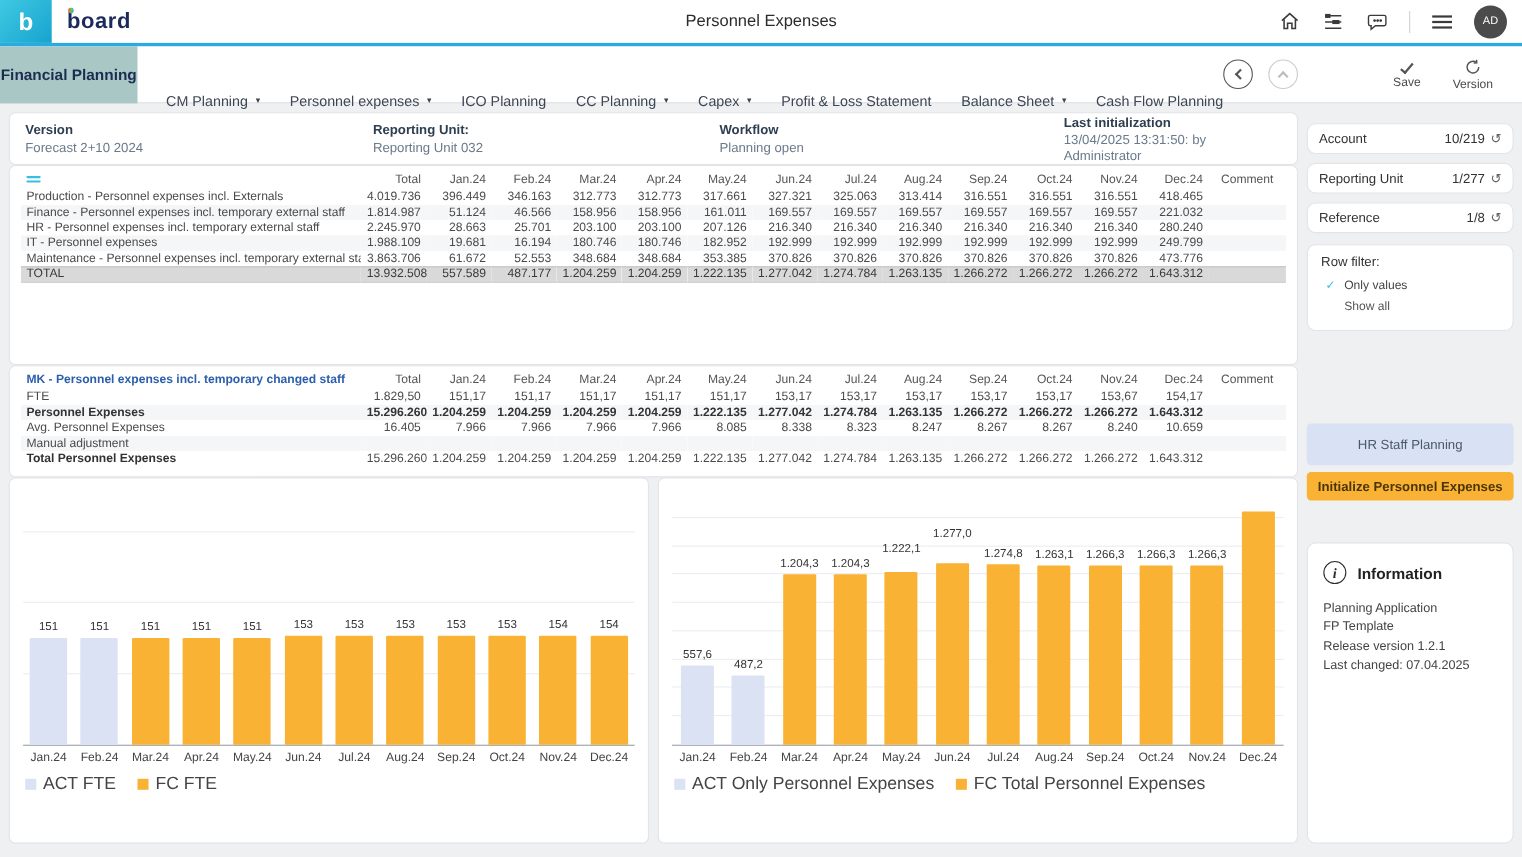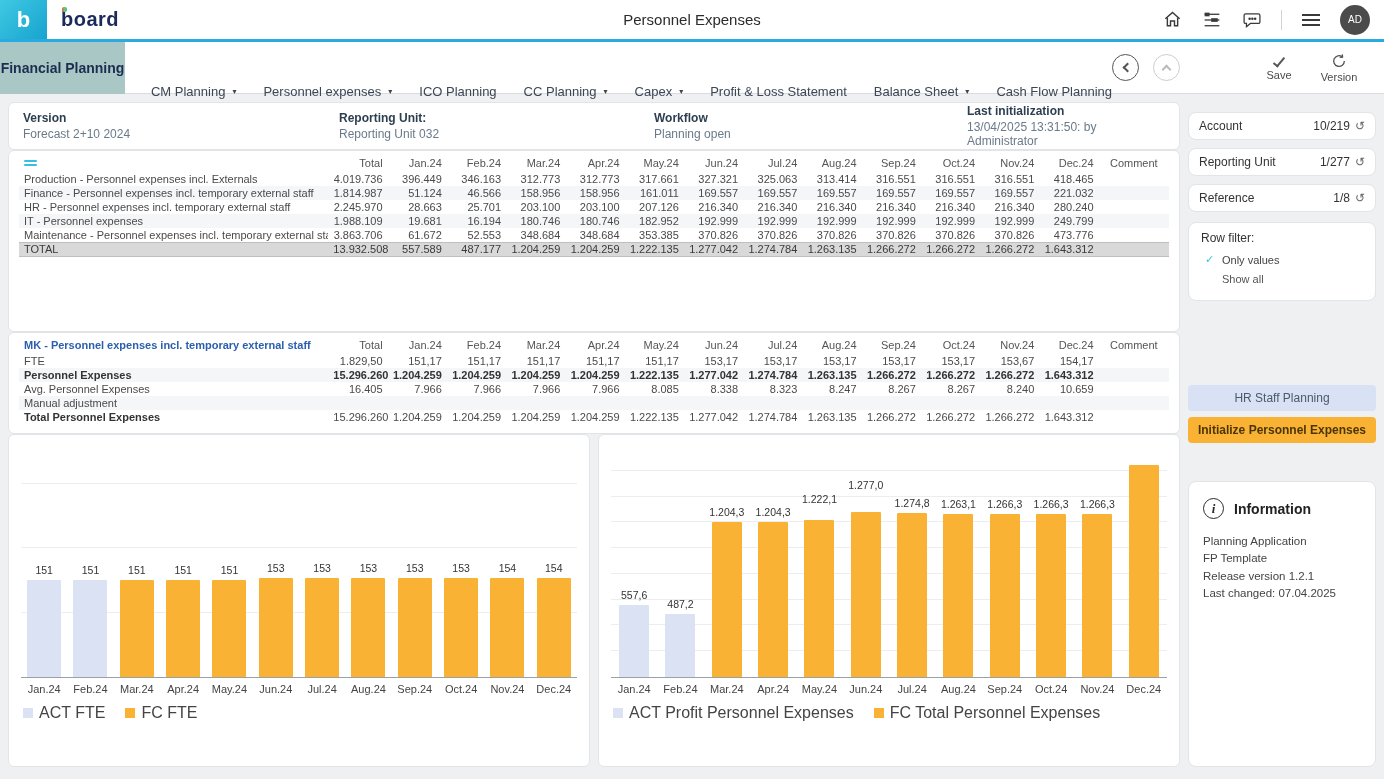--- a/index.html
+++ b/index.html
@@ -84,21 +84,21 @@
   .sel-card:first-child { margin-top:10px; }
   .sel-card .lab { font-size:12px; color:#333; }
   .sel-card .cnt { margin-left:auto; font-size:12px; color:#333; display:flex; align-items:center; gap:5px; }
   .reset-ico { font-size:12px; color:#666; cursor:pointer; line-height:1; }
   .rowfilter-card { padding:8px 12px; margin-top:2px; border-radius:8px; }
   .rowfilter-card .title { font-size:12px; color:#333; margin-bottom:8px; }
   .rf-opt { display:flex; align-items:center; gap:7px; font-size:11px; color:#444; margin-bottom:7px; cursor:pointer; padding-left:4px; }
   .rf-check { color:#35bfe0; font-size:11px; width:10px; }
   .rf-opt.unchecked { padding-left:21px; color:#555; }
   .side-btn { border:none; border-radius:4px; width:100%; font-size:12px; cursor:pointer; font-family:"Liberation Sans",sans-serif; }
-  .btn-hr { margin-top:84px; height:26px; background:#d9e1f5; color:#4a5a6a; }
+  .btn-hr { margin-top:84px; height:38px; background:#d9e1f5; color:#4a5a6a; }
   .btn-init { margin-top:6px; height:26px; background:#f9b233; color:#4a3508; font-weight:bold; }
   .info-panel { margin-top:38px; flex:1; padding:16px 14px; border-radius:8px; }
   .info-head { display:flex; align-items:center; gap:10px; margin-bottom:14px; }
   .i-circle { width:21px; height:21px; border:1.6px solid #2b2b2b; border-radius:50%; display:flex; align-items:center; justify-content:center; font-family:"Liberation Serif",serif; font-style:italic; font-weight:bold; font-size:13px; color:#2b2b2b; }
   .info-head .t { font-size:14px; font-weight:bold; color:#222; }
   .info-line { font-size:11.5px; color:#444; line-height:1.5; }
 </style>
 </head>
 <body>
 
@@ -379,21 +379,21 @@
             <col style="width: 59px;">
             <col style="width: 59px;">
             <col style="width: 59px;">
             <col style="width: 59px;">
             <col style="width: 59px;">
             <col style="width: 59px;">
             <col style="width: 70px;">
           </colgroup>
           <thead>
             <tr>
-              <th class="lbl t2title">MK - Personnel expenses incl. temporary external staff</th>
+              <th class="lbl t2title">MK - Personnel expenses incl. temporary changed staff</th>
               <th>Total</th>
               <th>Jan.24</th>
               <th>Feb.24</th>
               <th>Mar.24</th>
               <th>Apr.24</th>
               <th>May.24</th>
               <th>Jun.24</th>
               <th>Jul.24</th>
               <th>Aug.24</th>
               <th>Sep.24</th>
@@ -645,21 +645,21 @@
             <div>Jul.24</div>
             <div>Aug.24</div>
             <div>Sep.24</div>
             <div>Oct.24</div>
             <div>Nov.24</div>
             <div>Dec.24</div>
           </div>
         <div class="legend">
             <div class="leg-entry">
               <span class="swatch" style="background: rgb(219, 226, 244);"></span>
-              <span>ACT Profit Personnel Expenses</span>
+              <span>ACT Only Personnel Expenses</span>
             </div>
             <div class="leg-entry">
               <span class="swatch" style="background: rgb(249, 178, 51);"></span>
               <span>FC Total Personnel Expenses</span>
             </div>
           </div>
       </div>
     </div>
   </div>
 

